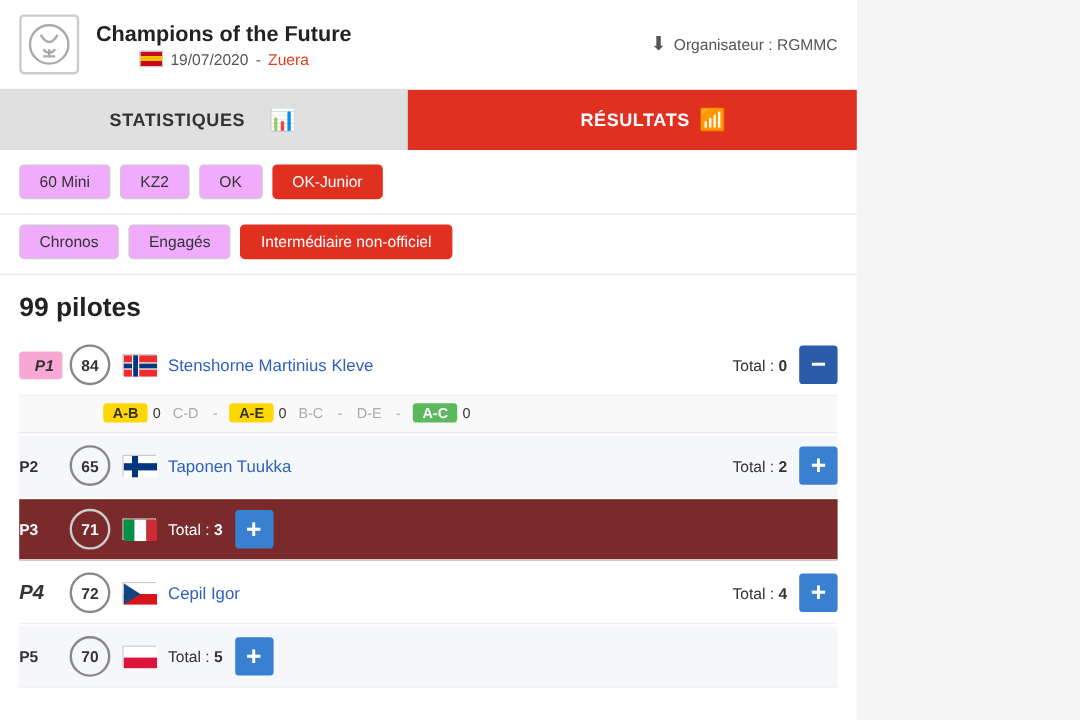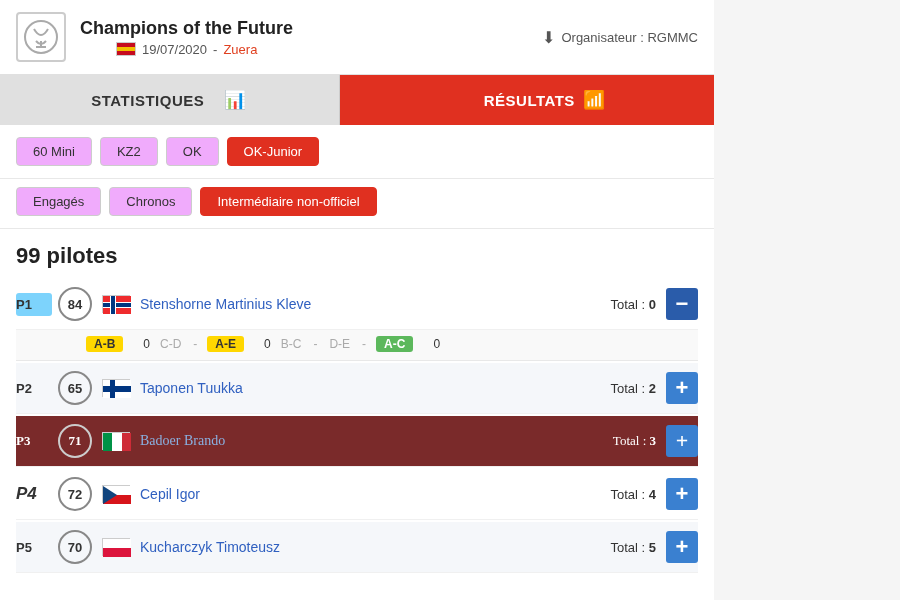--- a/index.html
+++ b/index.html
@@ -44,21 +44,21 @@
     .result-num { width: 34px; height: 34px; border-radius: 50%; border: 2px solid #888; display: flex; align-items: center; justify-content: center; font-size: 13px; font-weight: bold; color: #333; flex-shrink: 0; }
     .result-flag { width: 28px; height: 18px; margin: 0 10px; flex-shrink: 0; display: inline-block; border: 1px solid #ccc; }
     .result-name { flex: 1; font-size: 14px; color: #3060c0; cursor: pointer; }
     .result-total { font-size: 13px; color: #333; margin-right: 10px; white-space: nowrap; }
     .result-toggle { width: 32px; height: 32px; display: flex; align-items: center; justify-content: center; font-size: 22px; font-weight: bold; cursor: pointer; color: #fff; border-radius: 3px; flex-shrink: 0; }
     .toggle-minus { background: #2a5caa; }
     .toggle-plus { background: #3a80d0; }
 
     
     .result-detail { display: flex; align-items: center; gap: 8px; padding: 6px 0 8px 70px; font-size: 12px; color: #333; background: #f9f9f9; border-bottom: 1px solid #e8e8e8; flex-wrap: wrap; }
-    .detail-cell { display: flex; align-items: center; gap: 20px; }
+    .detail-cell { display: flex; align-items: center; gap: 4px; }
     .detail-badge { background: #ffd700; color: #333; padding: 1px 8px; border-radius: 3px; font-weight: bold; font-size: 12px; }
     .detail-badge.green { background: #5cb85c; color: #fff; }
     .detail-sep { color: #aaa; margin: 0 2px; }
 
     .row-bg-even { background: #f5f7fa; }
   </style>
 </head>
 <body>
 
 <div class="container">
@@ -102,32 +102,32 @@
   </div>
 
   <div class="filters">
     <button class="filter-btn">60 Mini</button>
     <button class="filter-btn">KZ2</button>
     <button class="filter-btn">OK</button>
     <button class="filter-btn active">OK-Junior</button>
   </div>
 
   <div class="sub-filters">
+    <button class="filter-btn">Chronos</button>
     <button class="filter-btn">Engagés</button>
-    <button class="filter-btn">Chronos</button>
     <button class="filter-btn active">Intermédiaire non-officiel</button>
   </div>
 
   <div class="section-title">99 pilotes</div>
 
   <div class="results">
 
     <div class="result-row">
       <div class="result-main">
-        <div class="result-pos" style="background:#7dd3fc;color:#333;padding:4px 0;border-radius:3px;font-size:13px;margin-right:6px;">P1</div>
+        <div class="result-pos" style="background:#f9a8d4;color:#333;padding:4px 13px;border-radius:3px;font-size:13px;margin-right:6px;font-style:italic;">P1</div>
         <div class="result-num">84</div>
         <span class="result-flag" style="margin:0 10px;">
           <svg width="28" height="18" viewBox="0 0 28 18">
             <rect width="28" height="18" fill="#ef2b2d"></rect>
             <rect x="0" y="6" width="28" height="6" fill="#fff"></rect>
             <rect x="0" y="7" width="28" height="4" fill="#003680"></rect>
             <rect x="7" y="0" width="6" height="18" fill="#fff"></rect>
             <rect x="8" y="0" width="4" height="18" fill="#003680"></rect>
           </svg>
         </span>
@@ -167,32 +167,31 @@
             <rect x="0" y="6" width="28" height="6" fill="#003580"></rect>
             <rect x="7" y="0" width="5" height="18" fill="#003580"></rect>
           </svg>
         </span>
         <span class="result-name">Taponen Tuukka</span>
         <span class="result-total">Total : <strong>2</strong></span>
         <div class="result-toggle toggle-plus">+</div>
       </div>
     </div>
 
-    <div class="result-row" style="background:#7a2a2a;font-family:Liberation Serif, serif;">
+    <div class="result-row" style="background:#7a2a2a;">
       <div class="result-main">
         <div class="result-pos" style="color:#fff;margin-right:6px;font-size:13px;">P3</div>
         <div class="result-num" style="border-color:#ccc;color:#fff;">71</div>
         <span class="result-flag" style="margin:0 10px;">
           <svg width="28" height="18" viewBox="0 0 28 18">
             <rect width="9" height="18" fill="#009246"></rect>
             <rect x="9" width="10" height="18" fill="#fff"></rect>
             <rect x="19" width="9" height="18" fill="#ce2b37"></rect>
           </svg>
         </span>
-        <span class="result-name" style="color:#8ab0e0;">Badoer Brando</span>
         <span class="result-total" style="color:#fff;">Total : <strong>3</strong></span>
         <div class="result-toggle toggle-plus">+</div>
       </div>
     </div>
 
     <div class="result-row">
       <div class="result-main">
         <div class="result-pos" style="margin-right:6px;font-size:17px;font-style:italic;">P4</div>
         <div class="result-num">72</div>
         <span class="result-flag" style="margin:0 10px;">
@@ -211,20 +210,19 @@
     <div class="result-row row-bg-even">
       <div class="result-main">
         <div class="result-pos" style="margin-right:6px;font-size:13px;">P5</div>
         <div class="result-num">70</div>
         <span class="result-flag" style="margin:0 10px;">
           <svg width="28" height="18" viewBox="0 0 28 18">
             <rect width="28" height="9" fill="#fff"></rect>
             <rect y="9" width="28" height="9" fill="#dc143c"></rect>
           </svg>
         </span>
-        <span class="result-name">Kucharczyk Timoteusz</span>
         <span class="result-total">Total : <strong>5</strong></span>
         <div class="result-toggle toggle-plus">+</div>
       </div>
     </div>
 
   </div>
 </div>
 
 </body></html>

